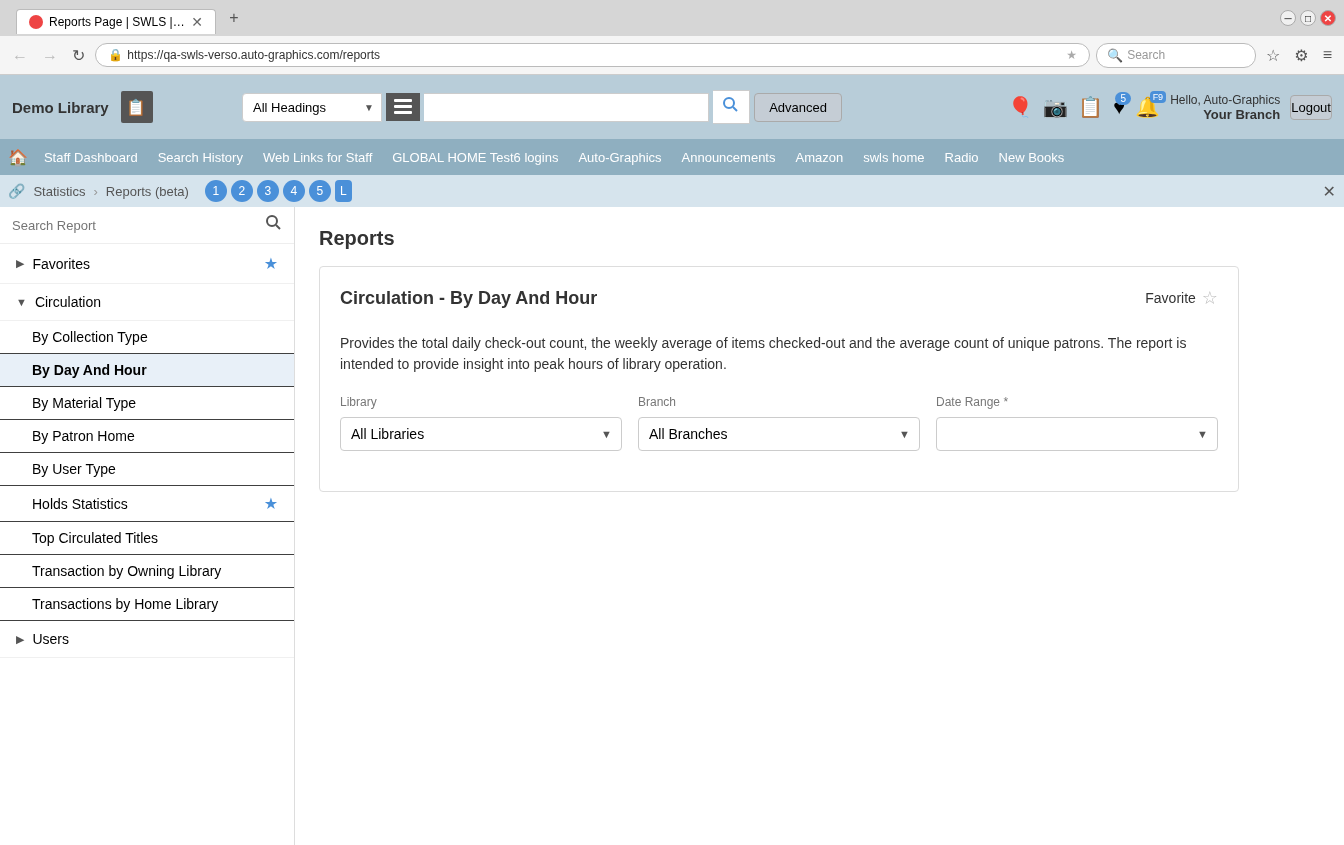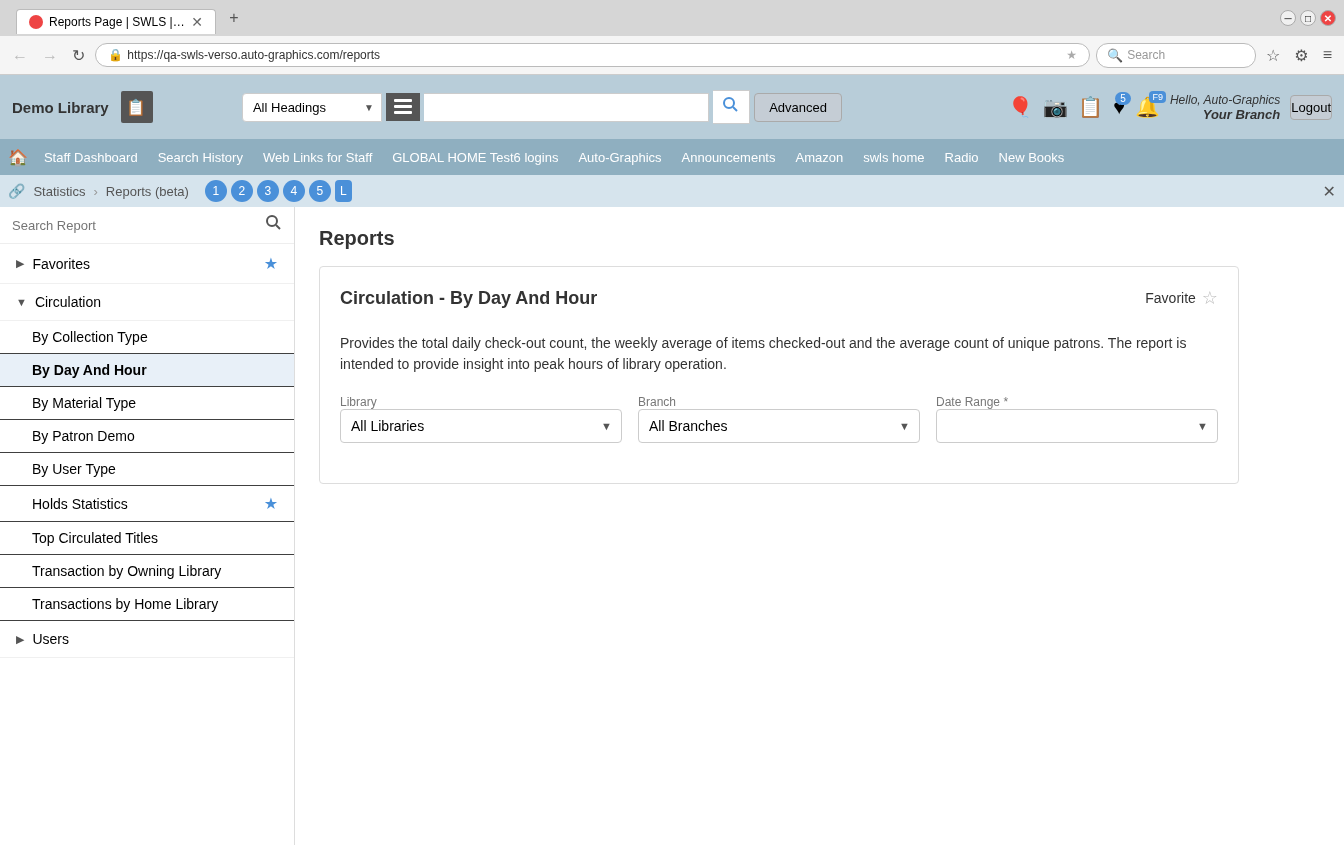--- a/index.html
+++ b/index.html
@@ -261,21 +261,21 @@
     .report-title { font-size: 18px; font-weight: bold; color: #333; }
     .favorite-btn {
       background: none; border: none; cursor: pointer; display: flex; align-items: center;
       gap: 6px; font-size: 14px; color: #333;
     }
     .report-desc { font-size: 14px; color: #333; line-height: 1.5; margin-bottom: 20px; }
     .report-fields {
       display: flex; gap: 16px; margin-bottom: 20px; align-items: flex-start;
     }
     .field-group { display: flex; flex-direction: column; flex: 1; }
-    .field-label { font-size: 12px; color: #777; margin-bottom: 0; }
+    .field-label { font-size: 12px; color: #777; margin-bottom: 8px; }
     .field-select-wrapper { position: relative; }
     .field-select {
       width: 100%; appearance: none; border: 1px solid #ccc; border-radius: 4px;
       padding: 8px 28px 8px 10px; font-size: 14px; background: #fff; cursor: pointer;
     }
     .field-select-arrow {
       position: absolute; right: 10px; top: 50%; transform: translateY(-50%);
       pointer-events: none; color: #555; font-size: 11px;
     }
     .date-field-wrapper { position: relative; }
@@ -385,21 +385,21 @@
     <button class="header-icon-btn" style="font-size:20px; position:relative;">
       ♥
       <span class="badge">5</span>
     </button>
 
     <button class="header-icon-btn" style="font-size:20px; position:relative;">
       🔔
       <span style="position:absolute; top:-4px; right:-6px; background:#4a90d9; color:#fff; border-radius:4px; font-size:9px; padding:1px 3px;">F9</span>
     </button>
 
-    <div style="display:flex; flex-direction:column; align-items:flex-end;font-style:italic;">
+    <div style="display:flex; flex-direction:column; align-items:flex-end;">
       <span class="user-info">Hello, Auto-Graphics</span>
       <span class="user-account">Your Branch</span>
     </div>
     <button class="logout-btn">Logout</button>
   </div>
 </div>
 
 <div class="nav-bar">
   <span style="color:#fff; font-size:16px; margin-right:4px;">🏠</span>
   <a class="nav-link">Staff Dashboard</a>
@@ -457,21 +457,21 @@
     <div class="sidebar-subitem">
       <span class="label">By Collection Type</span>
     </div>
     <div class="sidebar-subitem active" style="background:#e8f0f8; font-weight:bold;">
       <span class="label">By Day And Hour</span>
     </div>
     <div class="sidebar-subitem">
       <span class="label">By Material Type</span>
     </div>
     <div class="sidebar-subitem">
-      <span class="label">By Patron Demo</span>
+      <span class="label">By Patron Home</span>
     </div>
     <div class="sidebar-subitem">
       <span class="label">By User Type</span>
     </div>
     <div class="sidebar-subitem">
       <span class="label">Holds Statistics</span>
       <button class="star-btn" style="visibility:visible; color:#4a90d9;">★</button>
     </div>
     <div class="sidebar-subitem">
       <span class="label">Top Circulated Titles</span>

